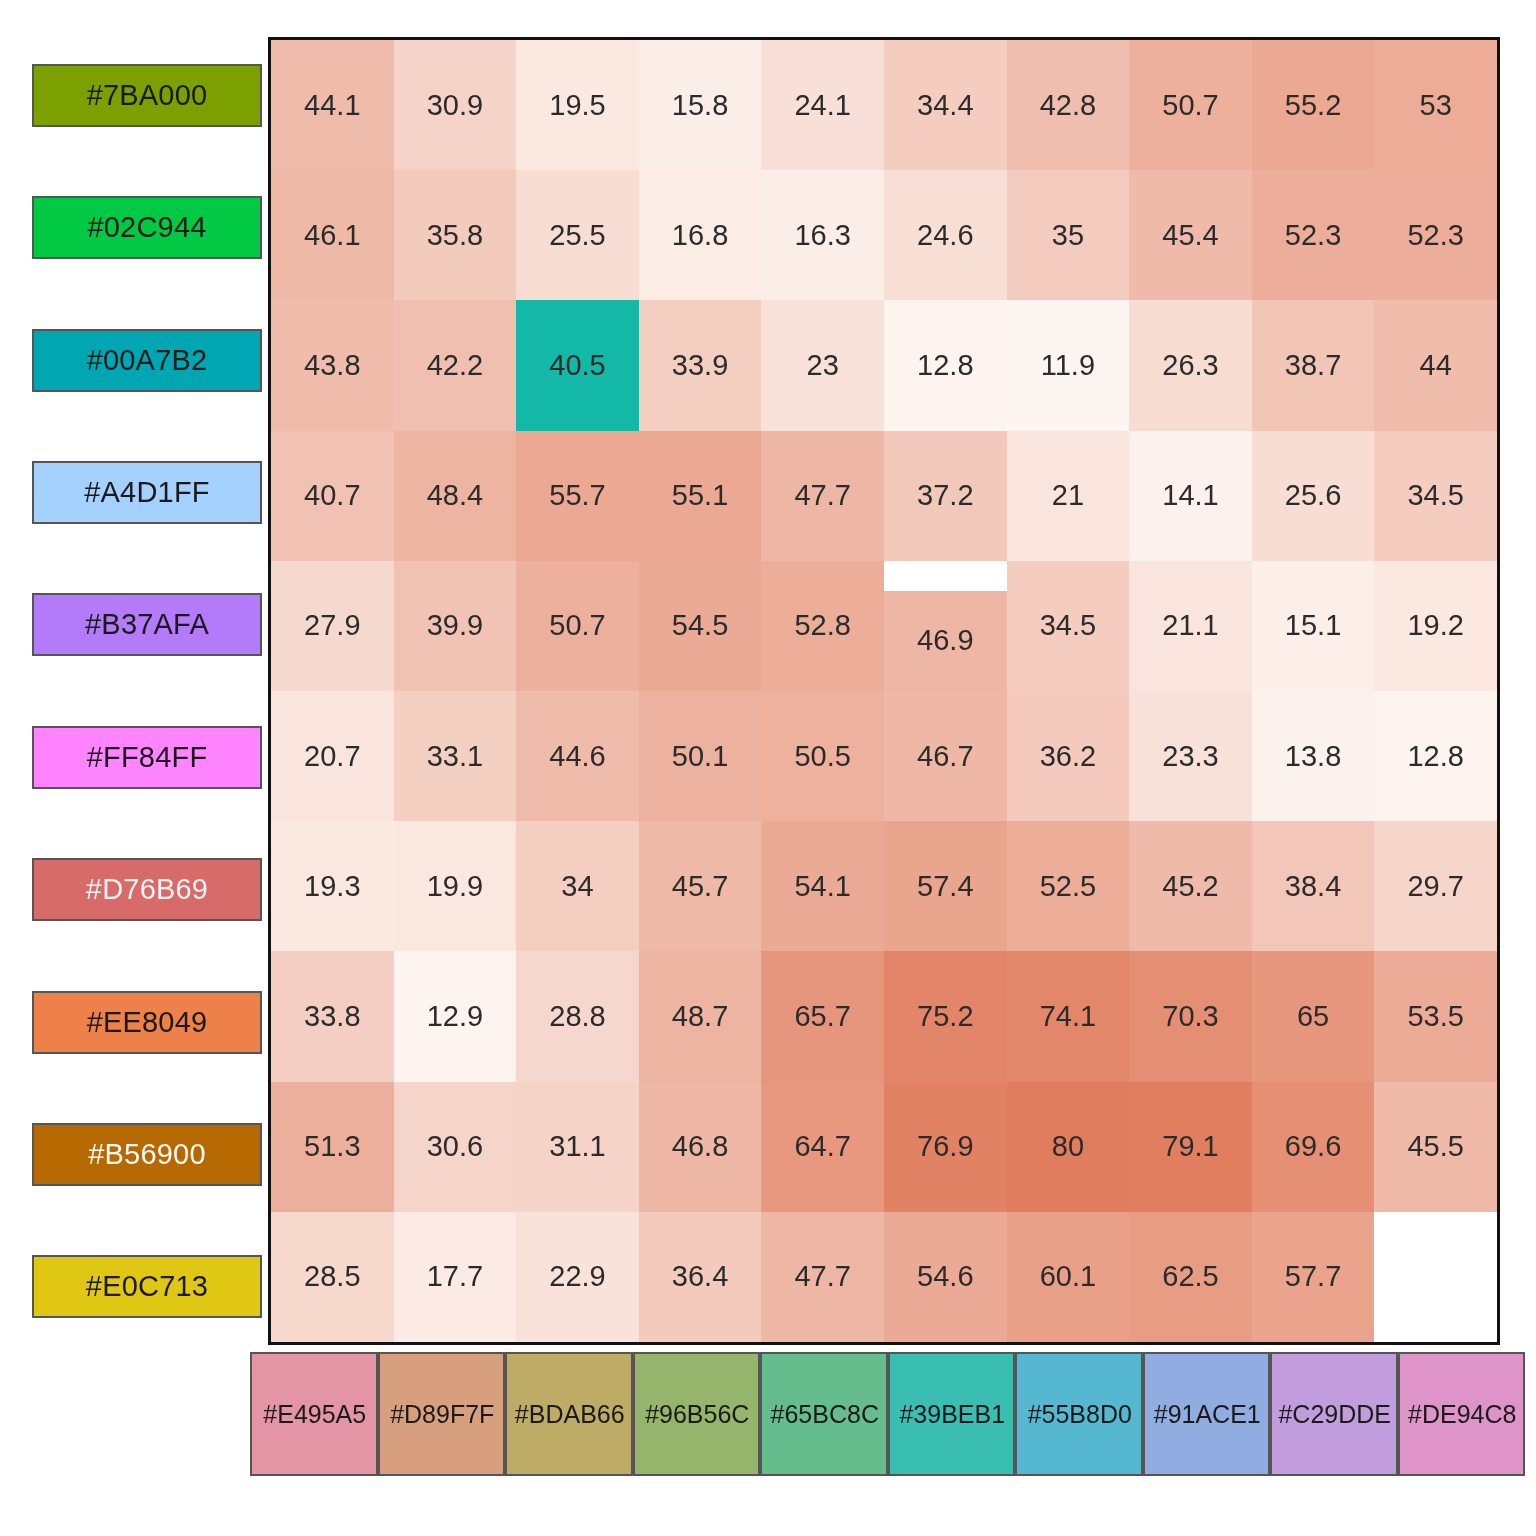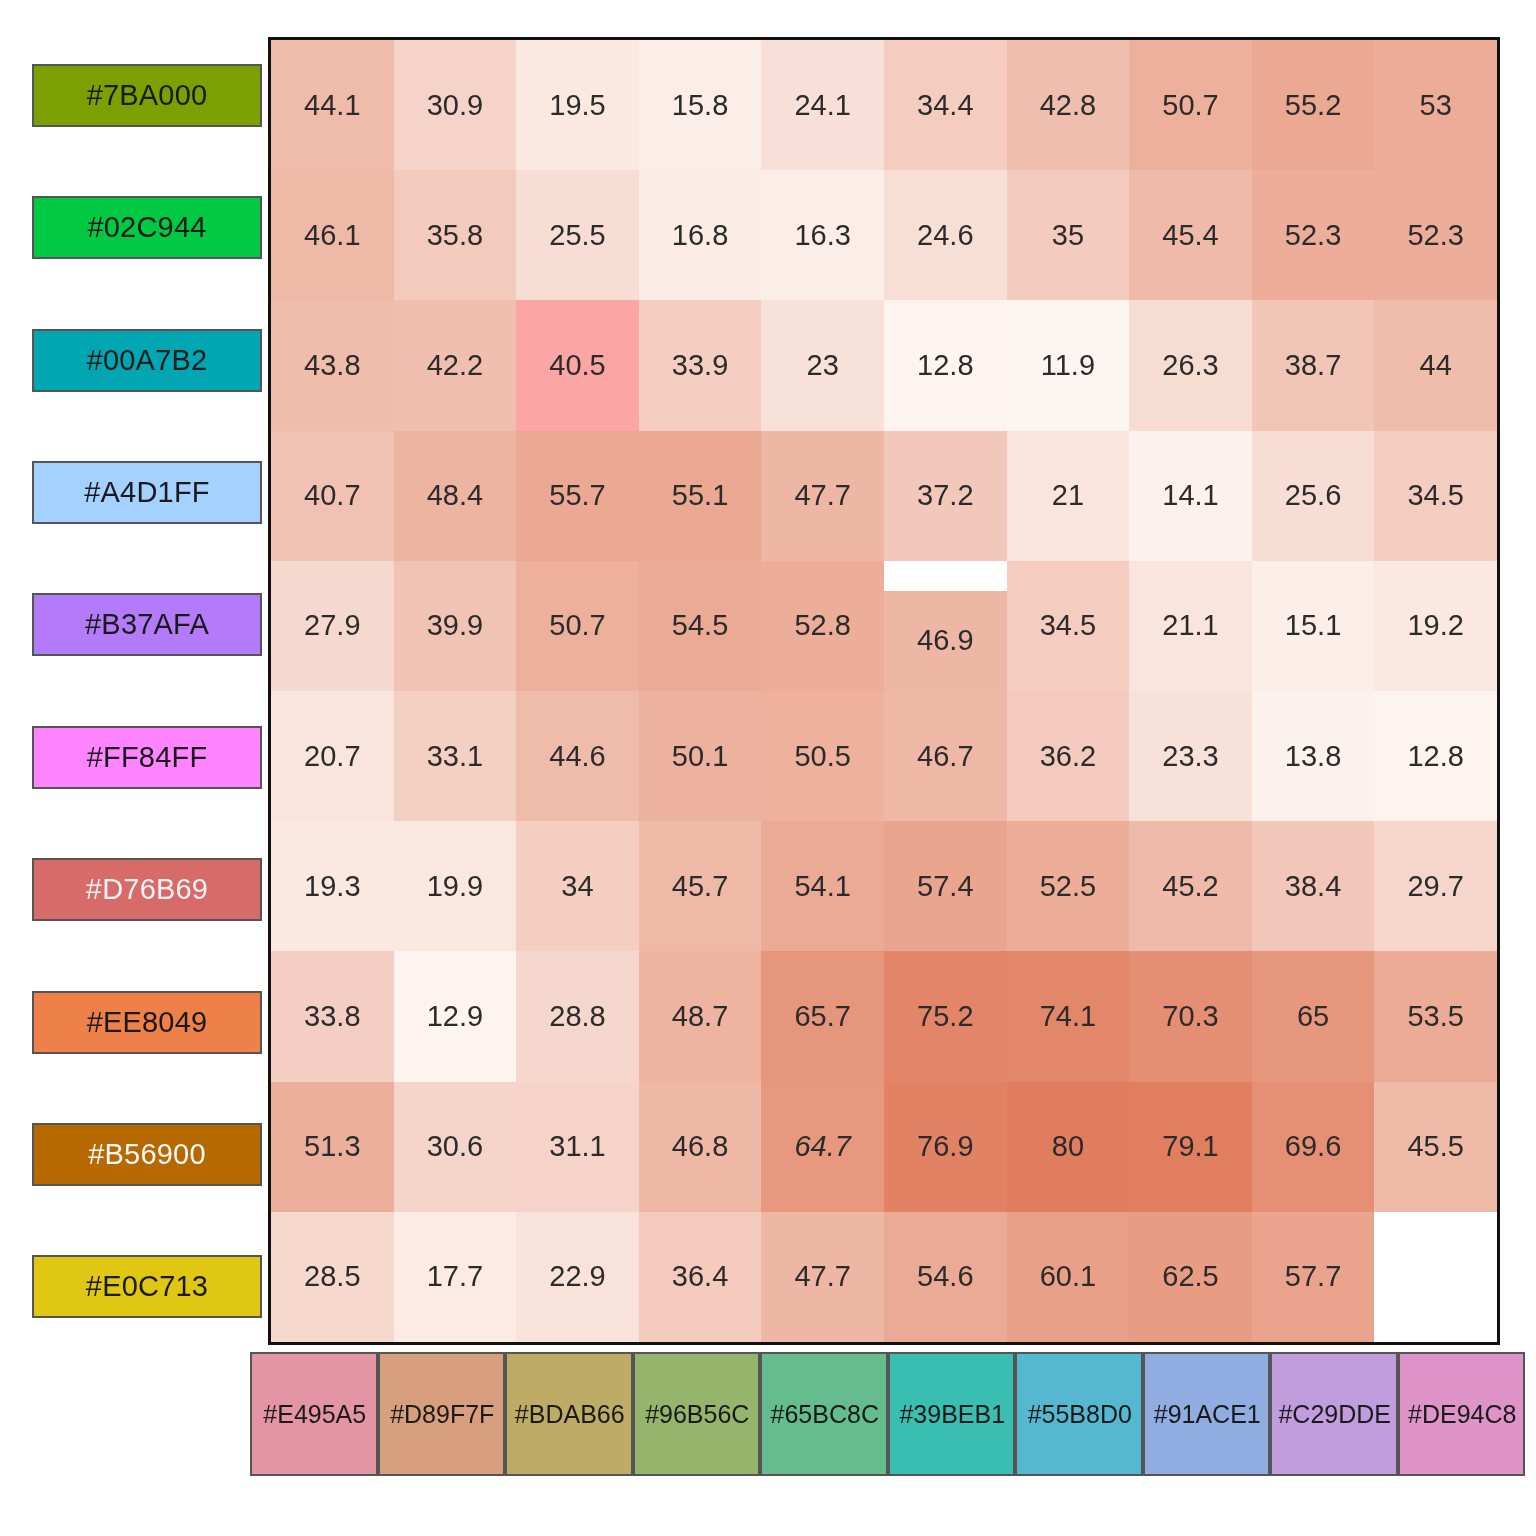--- a/index.html
+++ b/index.html
@@ -220,21 +220,21 @@
       </div>
       <div class="cell" style="background: rgb(236, 174, 154);">
         <span>52.3</span>
       </div>
       <div class="cell" style="background: rgb(240, 189, 172);">
         <span>43.8</span>
       </div>
       <div class="cell" style="background: rgb(240, 191, 176);">
         <span>42.2</span>
       </div>
-      <div class="cell" style="background: #fca5a5;">
+      <div class="cell" style="background: #14b8a6;">
         <span>40.5</span>
       </div>
       <div class="cell" style="background: rgb(244, 206, 193);">
         <span>33.9</span>
       </div>
       <div class="cell" style="background: rgb(248, 225, 217);">
         <span>23</span>
       </div>
       <div class="cell" style="background: rgb(253, 243, 239);">
         <span>12.8</span>
@@ -406,21 +406,21 @@
       </div>
       <div class="cell" style="background: rgb(245, 212, 201);">
         <span>30.6</span>
       </div>
       <div class="cell" style="background: rgb(245, 211, 200);">
         <span>31.1</span>
       </div>
       <div class="cell" style="background: rgb(238, 183, 166);">
         <span>46.8</span>
       </div>
-      <div class="cell" style="background: rgb(231, 152, 127); font-style: italic;">
+      <div class="cell" style="background: rgb(231, 152, 127);">
         <span>64.7</span>
       </div>
       <div class="cell" style="background: rgb(226, 130, 101);">
         <span>76.9</span>
       </div>
       <div class="cell" style="background: rgb(224, 125, 94);">
         <span>80</span>
       </div>
       <div class="cell" style="background: rgb(225, 126, 96);">
         <span>79.1</span>

